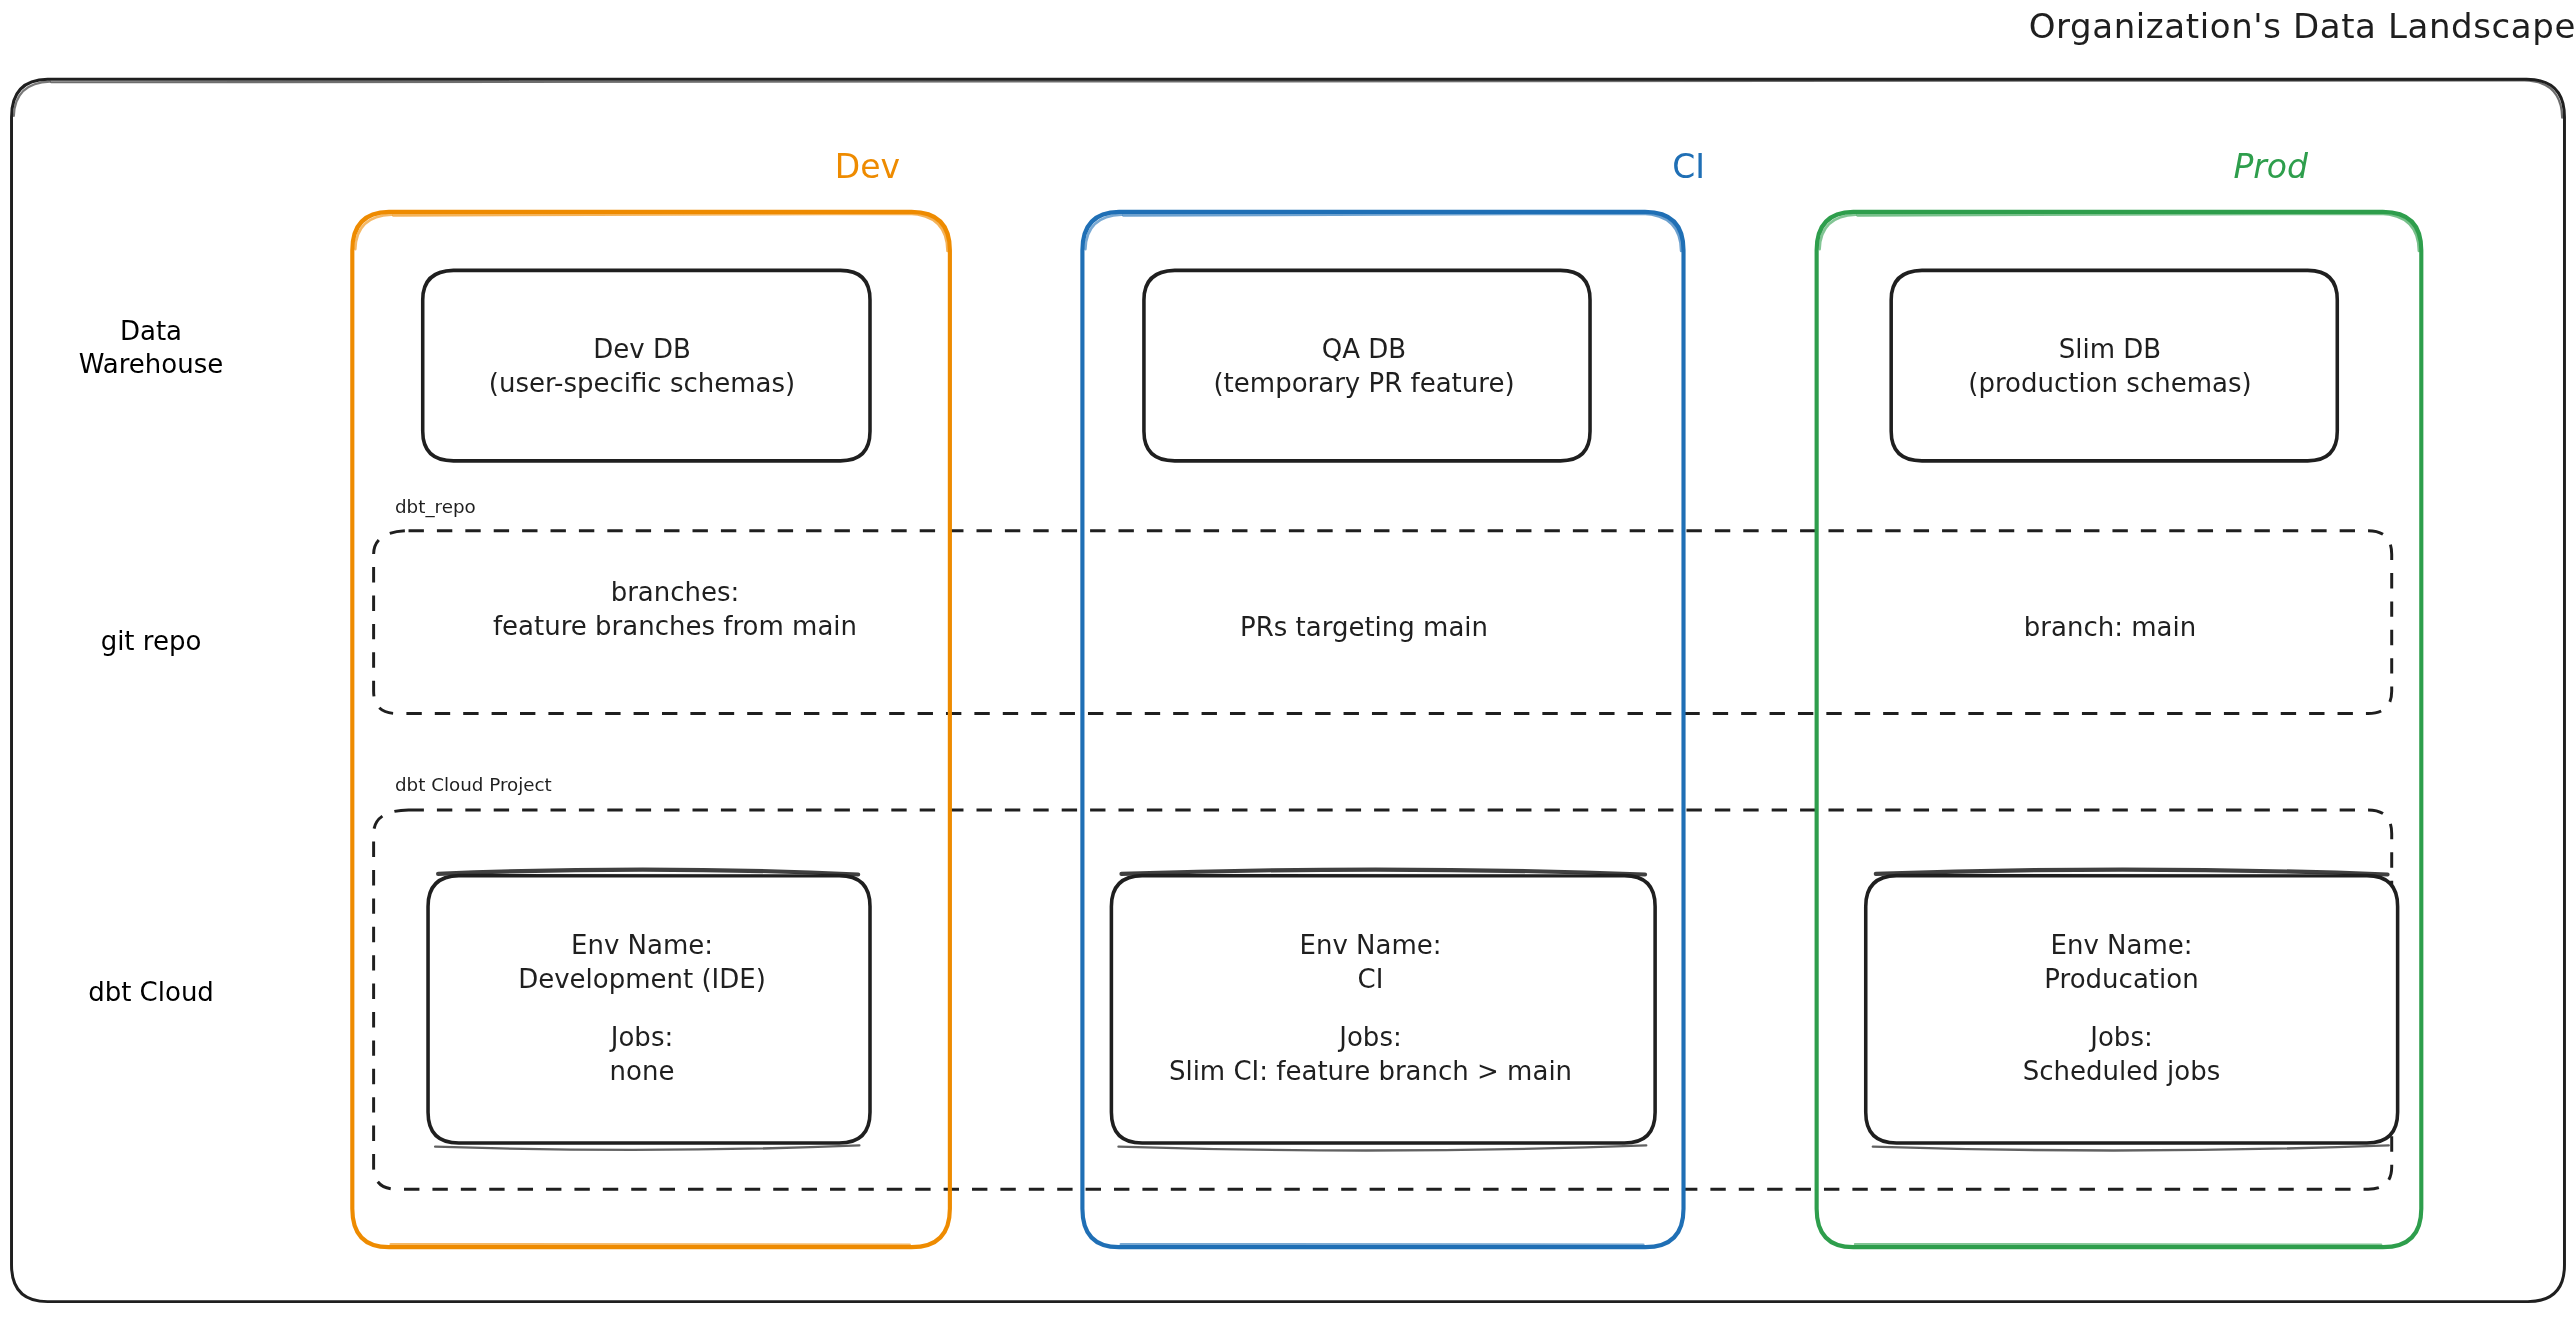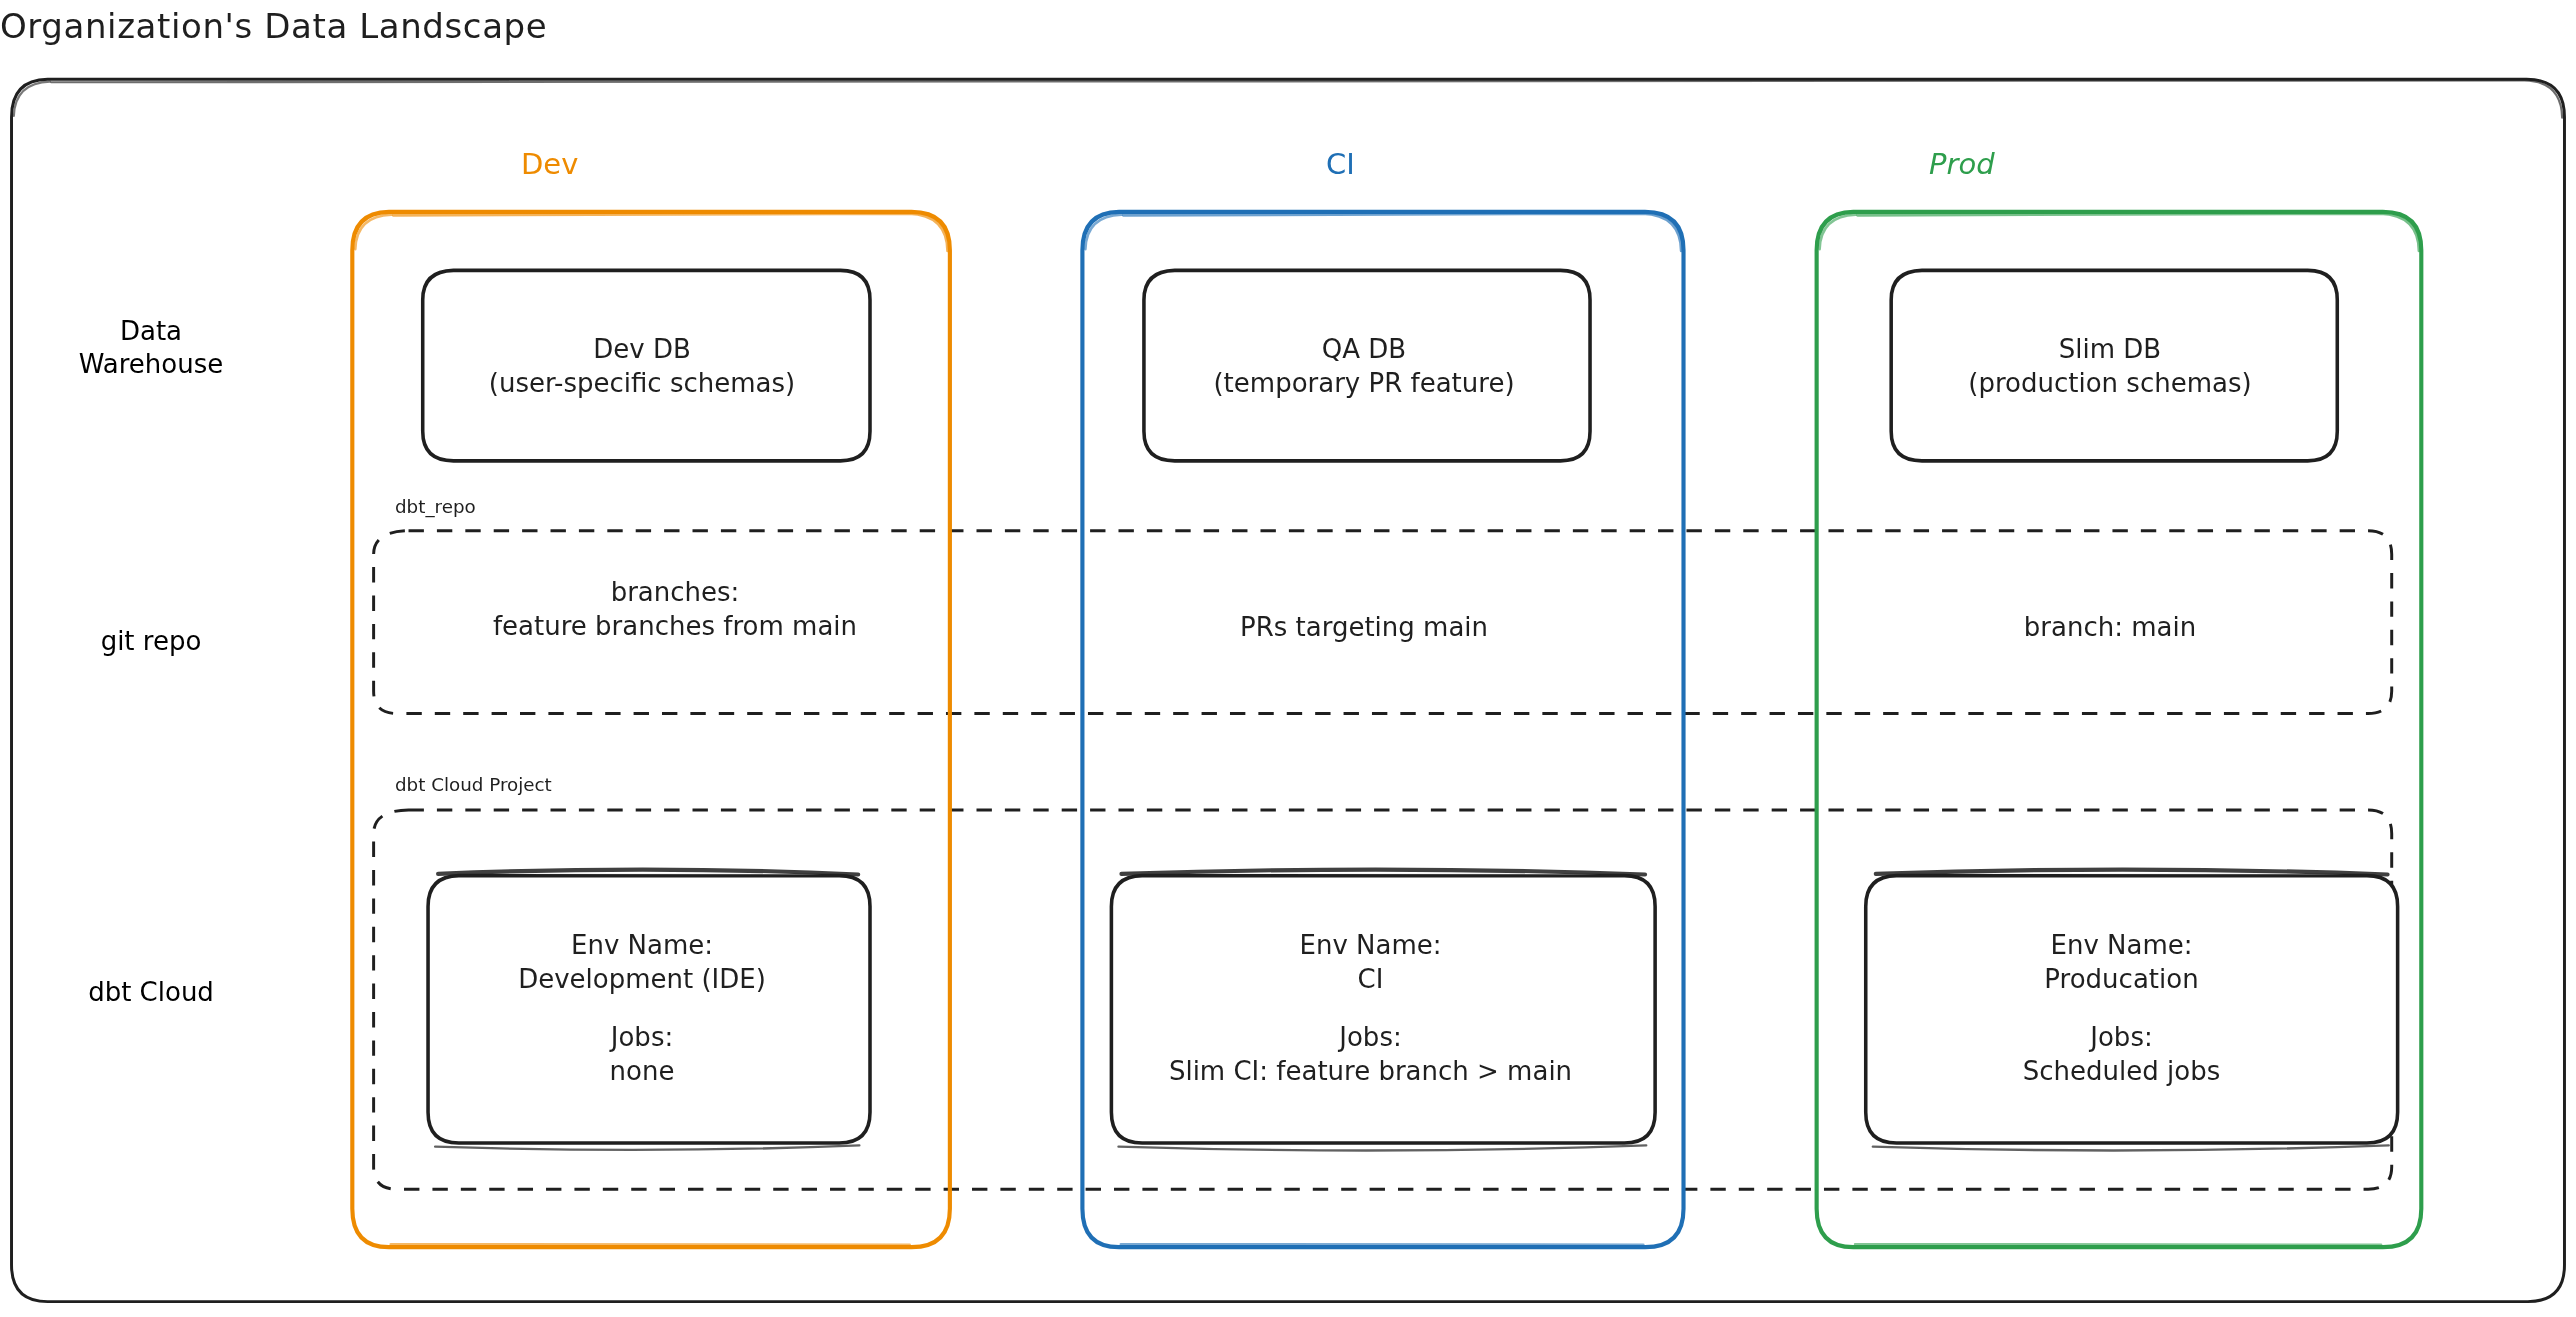--- a/index.html
+++ b/index.html
@@ -8,35 +8,35 @@
     width:2576px;height:1317px;position:relative;overflow:hidden;
     font-family:"DejaVu Sans", sans-serif;
     color:#1f1f1f;
     -webkit-font-smoothing:antialiased;
   }
   .stage{position:absolute;inset:0;}
 
   
   #diagram-title{
     position:absolute;left:0;top:6px;width:2576px;
-    text-align:left;
+    text-align:right;
     font-size:34px;
     letter-spacing:0.6px;
     color:#1f1f1f;
     white-space:nowrap;
   }
 
   
   #frame-layer{position:absolute;left:0;top:0;width:2576px;height:1317px;}
 
   
   .col-header{
     position:absolute;
-    font-size:29px;
-    text-align:left;
+    font-size:33px;
+    text-align:right;
     white-space:nowrap;
     top:147px;
   }
   #col-header-dev {left:521px;  width:379px; color:#EE8B00;}
   #col-header-ci  {left:1326px; width:379px; color:#1F6FB5;}
   #col-header-prod{left:1929px; width:379px; color:#2E9E4C;font-style:italic;}
 
   
   .row-label{
     position:absolute;left:24px;width:254px;

